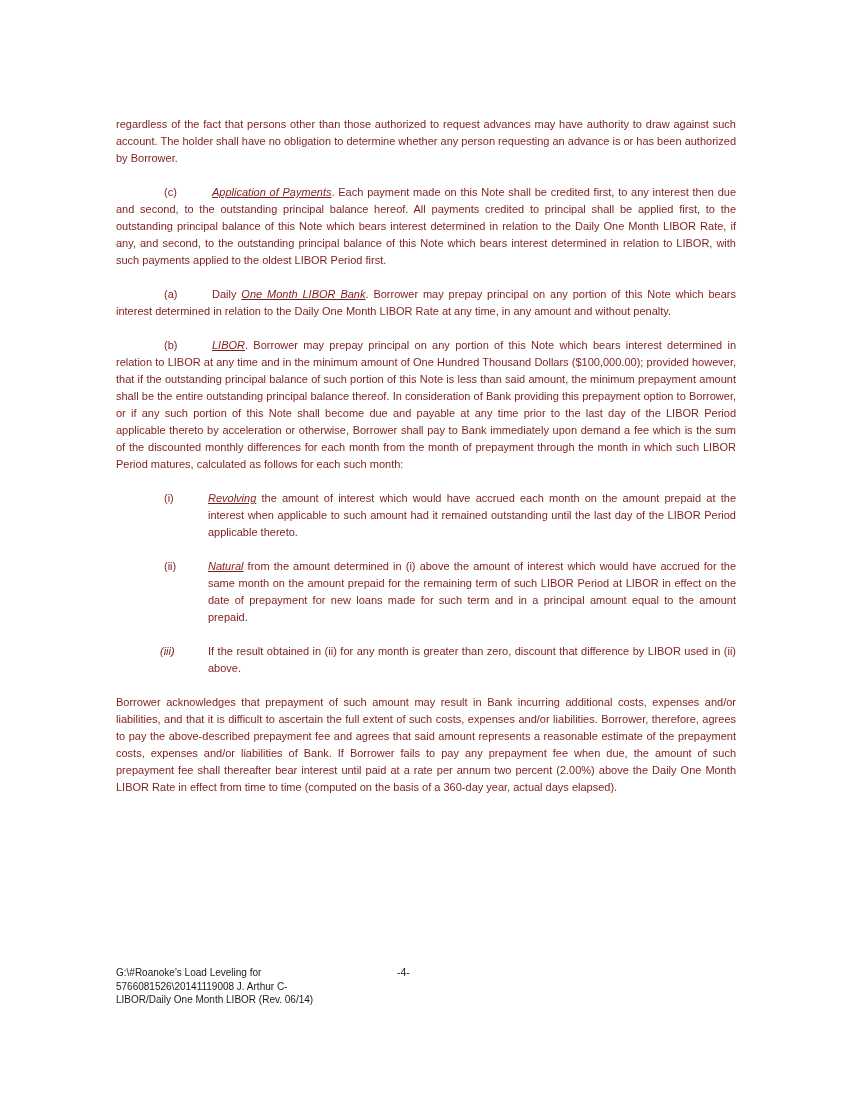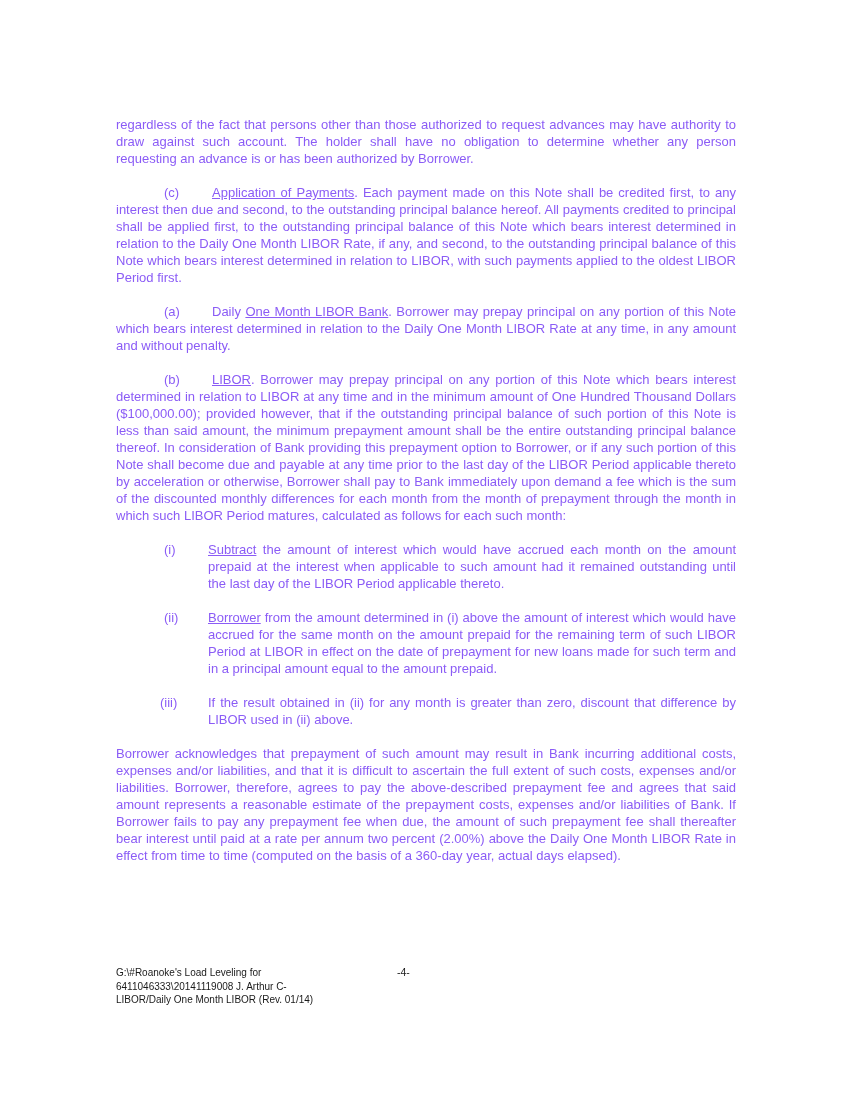--- a/index.html
+++ b/index.html
@@ -1,28 +1,28 @@
 <!DOCTYPE html>
 <html><head>
 <meta charset="utf-8">
 <style>
   html, body { margin: 0; padding: 0; background: #ffffff; }
   body { width: 850px; height: 1100px; position: relative; overflow: hidden; }
   .page {
     position: absolute; left: 116px; top: 116px; width: 620px;
-    font-family: "Liberation Sans", sans-serif; font-size: 13px; line-height: 17px;
-    color: #8b5cf6;
+    font-family: "Liberation Sans", sans-serif; font-size: 11px; line-height: 17px;
+    color: #7f1d1d;
   }
   p { margin: 0 0 17px 0; text-align: justify; }
   .indent { text-indent: 48px; }
   .lbl { display: inline-block; width: 48px; text-indent: 0; }
-  .ul { text-decoration: underline; }
+  .ul { text-decoration: underline; font-style: italic; }
   .sub { position: relative; padding-left: 92px; margin-bottom: 17px; text-align: justify; }
   .sub .num { position: absolute; left: 48px; top: 0; }
-  .sub .num.iii { left: 44px; }
+  .sub .num.iii { left: 44px; font-style: italic; }
   .footer {
     position: absolute; left: 116px; top: 966px; width: 320px;
     font-family: "Liberation Sans", sans-serif; font-size: 10px; line-height: 13.5px; color: #1a1a1a;
   }
   .pageno {
     position: absolute; left: 397px; top: 966px;
     font-family: "Liberation Sans", sans-serif; font-size: 10.5px; color: #1a1a1a;
   }
 </style>
 </head>
@@ -33,34 +33,34 @@
 
   <p class="indent"><span class="lbl">(c)</span><span class="ul">Application of Payments</span><span>.  Each payment made on this Note shall be credited first, to any interest then due and second, to the outstanding principal balance hereof.  All payments credited to principal shall be applied first, to the outstanding principal balance of this Note which bears interest determined in relation to the Daily One Month LIBOR Rate, if any, and second, to the outstanding principal balance of this Note which bears interest determined in relation to LIBOR, with such payments applied to the oldest LIBOR Period first.</span></p>
 
 
   <p class="indent"><span class="lbl">(a)</span><span>Daily </span><span class="ul">One Month LIBOR Bank</span><span>.  Borrower may prepay principal on any portion of this Note which bears interest determined in relation to the Daily One Month LIBOR Rate at any time, in any amount and without penalty.</span></p>
 
   <p class="indent"><span class="lbl">(b)</span><span class="ul">LIBOR</span><span>.  Borrower may prepay principal on any portion of this Note which bears interest determined in relation to LIBOR at any time and in the minimum amount of One Hundred Thousand Dollars ($100,000.00); provided however, that if the outstanding principal balance of such portion of this Note is less than said amount, the minimum prepayment amount shall be the entire outstanding principal balance thereof.  In consideration of Bank providing this prepayment option to Borrower, or if any such portion of this Note shall become due and payable at any time prior to the last day of the LIBOR Period applicable thereto by acceleration or otherwise, Borrower shall pay to Bank immediately upon demand a fee which is the sum of the discounted monthly differences for each month from the month of prepayment through the month in which such LIBOR Period matures, calculated as follows for each such month:</span></p>
 
   <div class="sub">
     <span class="num">(i)</span>
-    <span class="ul">Subtract</span><span> the amount of interest which would have accrued each month on the amount prepaid at the interest when applicable to such amount had it remained outstanding until the last day of the LIBOR Period applicable thereto.</span>
+    <span class="ul">Revolving</span><span> the amount of interest which would have accrued each month on the amount prepaid at the interest when applicable to such amount had it remained outstanding until the last day of the LIBOR Period applicable thereto.</span>
   </div>
 
   <div class="sub">
     <span class="num">(ii)</span>
-    <span class="ul">Borrower</span><span> from the amount determined in (i) above the amount of interest which would have accrued for the same month on the amount prepaid for the remaining term of such LIBOR Period at LIBOR in effect on the date of prepayment for new loans made for such term and in a principal amount equal to the amount prepaid.</span>
+    <span class="ul">Natural</span><span> from the amount determined in (i) above the amount of interest which would have accrued for the same month on the amount prepaid for the remaining term of such LIBOR Period at LIBOR in effect on the date of prepayment for new loans made for such term and in a principal amount equal to the amount prepaid.</span>
   </div>
 
   <div class="sub">
     <span class="num iii">(iii)</span>
     <span>If the result obtained in (ii) for any month is greater than zero, discount that difference by LIBOR used in (ii) above.</span>
   </div>
 
   <p>Borrower acknowledges that prepayment of such amount may result in Bank incurring additional costs, expenses and/or liabilities, and that it is difficult to ascertain the full extent of such costs, expenses and/or liabilities.  Borrower, therefore, agrees to pay the above-described prepayment fee and agrees that said amount represents a reasonable estimate of the prepayment costs, expenses and/or liabilities of Bank.  If Borrower fails to pay any prepayment fee when due, the amount of such prepayment fee shall thereafter bear interest until paid at a rate per annum two percent (2.00%) above the Daily One Month LIBOR Rate in effect from time to time (computed on the basis of a 360-day year, actual days elapsed).</p>
 </div>
 
 <div class="footer">
   <div>G:\#Roanoke's Load Leveling for</div>
-  <div>6411046333\20141119008 J. Arthur C-</div>
-  <div>LIBOR/Daily One Month LIBOR (Rev. 01/14)</div>
+  <div>5766081526\20141119008 J. Arthur C-</div>
+  <div>LIBOR/Daily One Month LIBOR (Rev. 06/14)</div>
 </div>
 <div class="pageno">-4-</div>
 
 </body></html>

